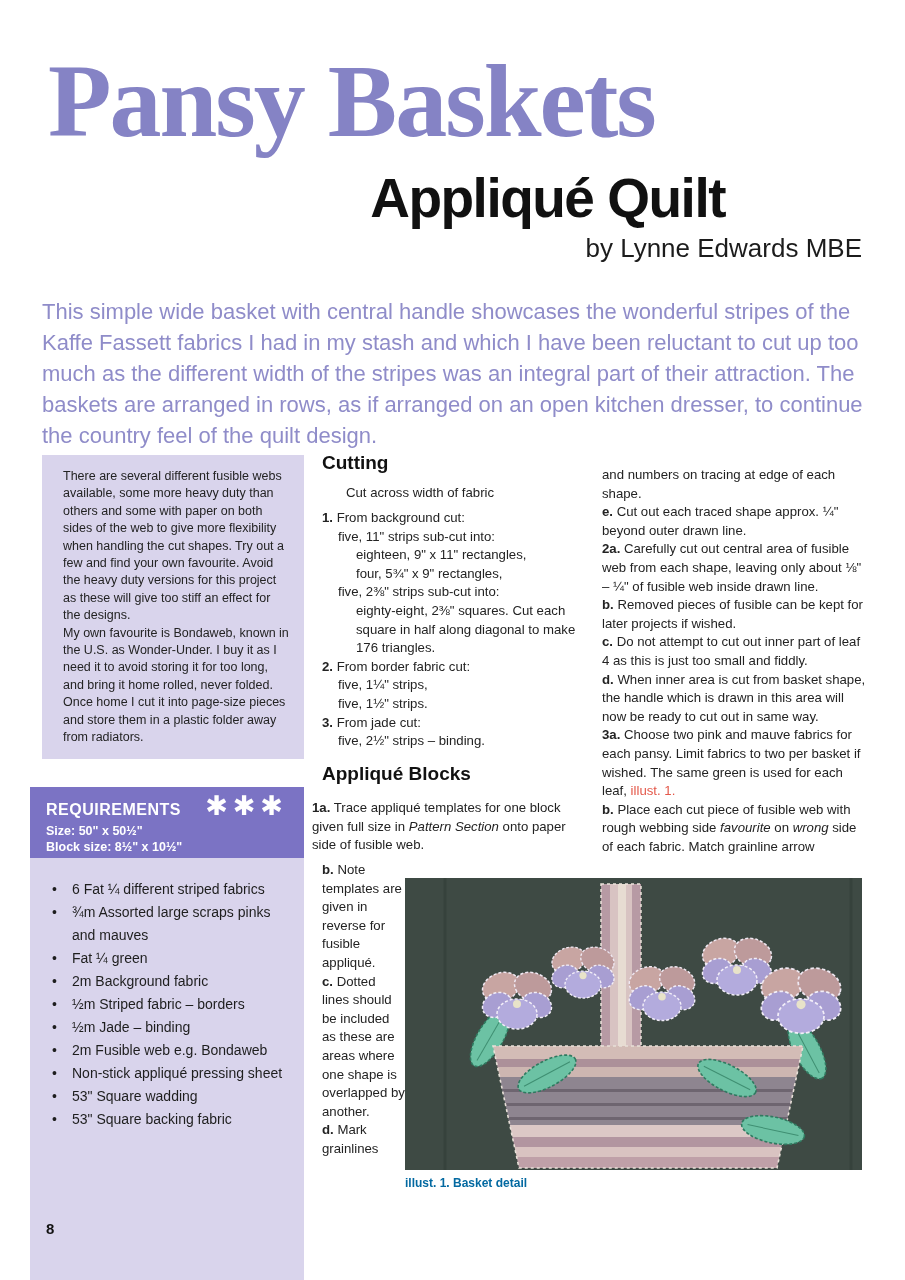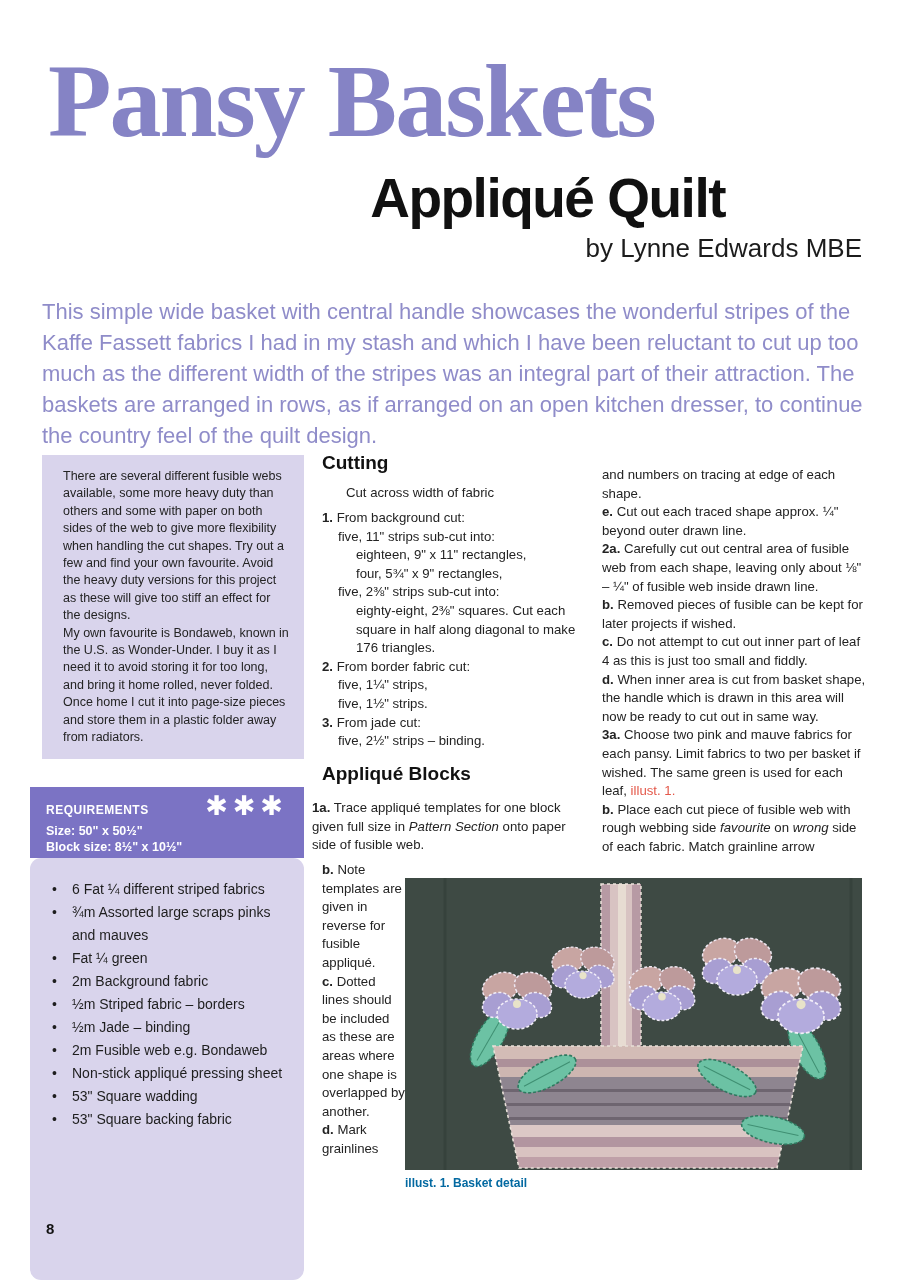--- a/index.html
+++ b/index.html
@@ -32,28 +32,28 @@
     left:42px; top:455px; width:262px;
     background:#d9d4ec; padding:13px 15px 12px 21px;
     font-size:12.5px; line-height:17.4px; color:#232323;
   }
 
   .reqhead {
     left:30px; top:787px; width:274px; height:71px;
     background:#7b73c4; color:#ffffff; padding:9px 16px 0 16px;
   }
   .reqrow { display:flex; justify-content:space-between; align-items:center; }
-  .reqtitle { font-size:12px; font-weight:bold; letter-spacing:0.5px; }
+  .reqtitle { font-size:16px; font-weight:bold; letter-spacing:0.5px; }
   .stars { font-size:27px; letter-spacing:5px; line-height:1; transform:translateY(-3px); }
   .reqsize { font-size:12.5px; font-weight:bold; line-height:16px; }
   .reqsize:first-of-type { margin-top:5px; }
 
   .reqlistbox {
     left:30px; top:858px; width:274px; height:422px;
-    background:#d9d4ec; padding:20px 16px 0 18px;border-radius:11px;
+    background:#d9d4ec; padding:20px 16px 0 18px;
   }
   .reqlist { list-style:none; font-size:14px; line-height:23px; color:#1e1e1e; }
   .reqlist li { position:relative; padding-left:24px; }
   .reqlist li::before { content:"\2022"; position:absolute; left:4px; }
 
   .h2 { font-size:19px; font-weight:bold; color:#111; }
   .body { font-size:13.2px; line-height:18.6px; color:#232323; }
 
   .cutting-heading  { left:322px; top:452px; }
   .cutting-sub      { left:322px; top:484px;margin-left:24px; }

